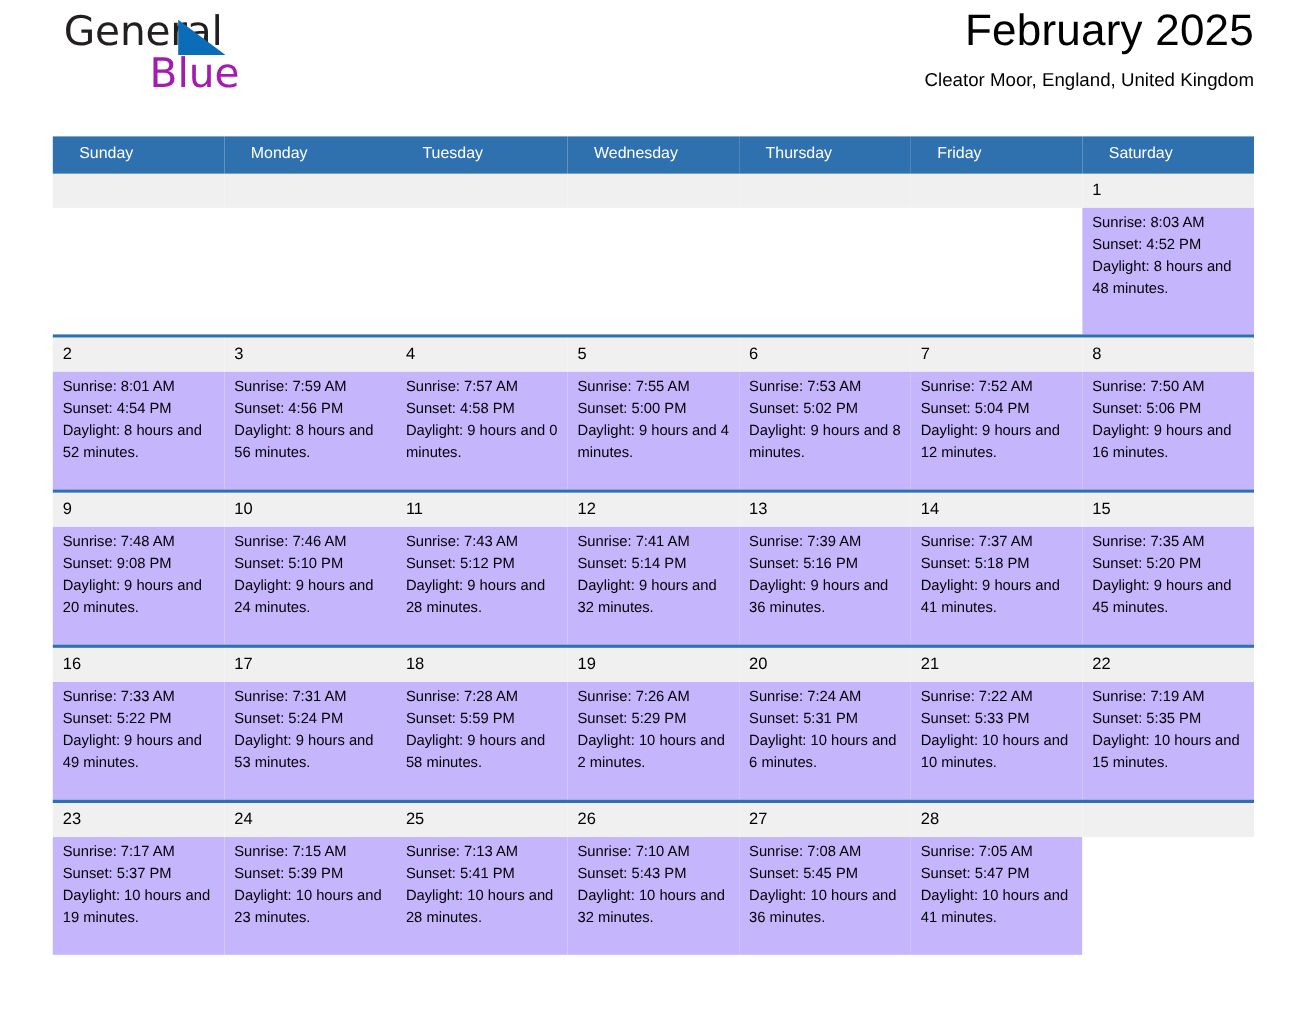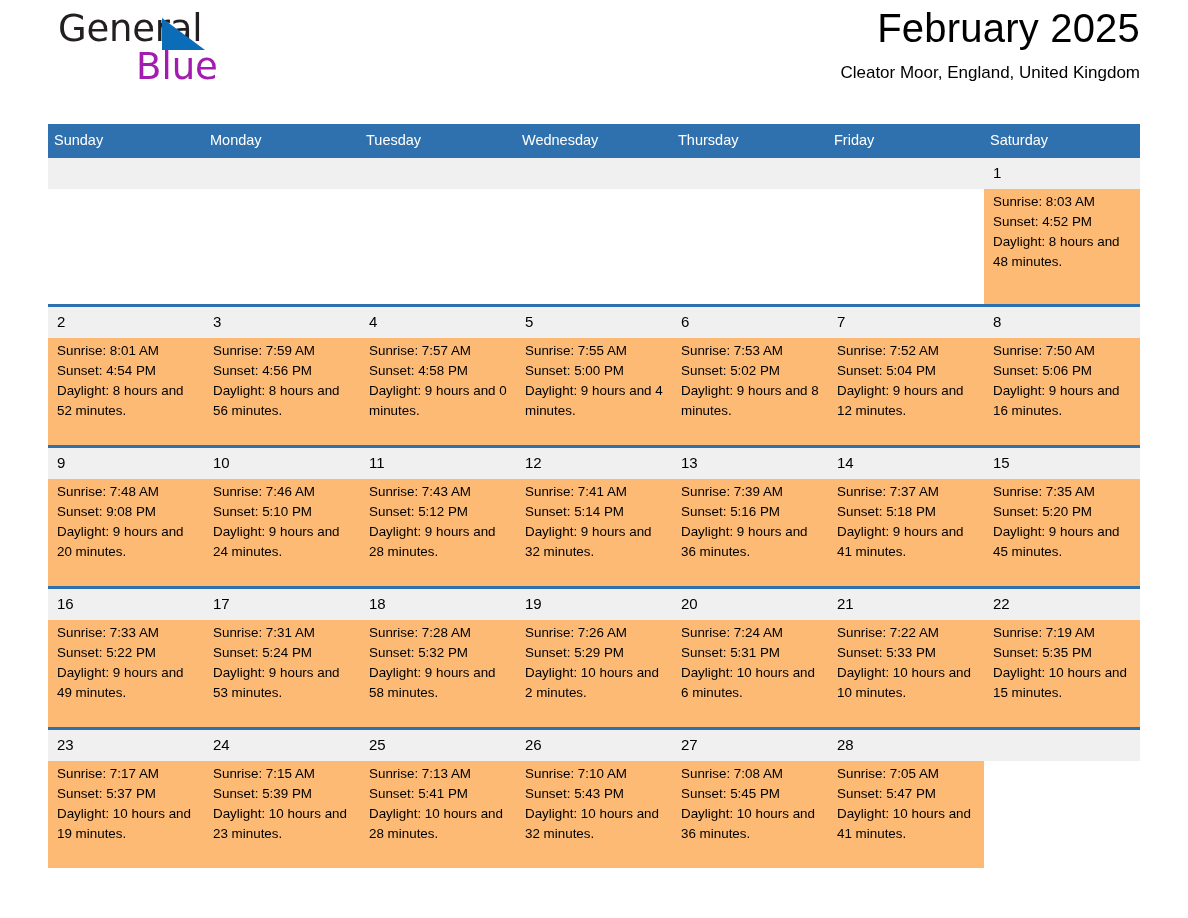--- a/index.html
+++ b/index.html
@@ -96,21 +96,21 @@
     width: 1092px;
   }
   table.cal col { width: 156px; }
 
   thead th {
     background: #2f71ae;
     color: #ffffff;
     font-size: 14.5px;
     font-weight: 400;
     text-align: left;
-    padding: 8px 0 9px 6px;
+    padding: 8px 0 9px 24px;
     height: 17px;
     vertical-align: middle;
     line-height: 17px;
   }
 
   tr.week-sep td {
     padding: 0;
     height: 3px;
     background: #2f71ae;
     line-height: 0;
@@ -122,21 +122,21 @@
     font-size: 15px;
     line-height: 18px;
     color: #000000;
     padding: 6px 0 7px 9px;
     vertical-align: top;
     height: 18px;
   }
   tr.daynum td.empty { background: #f0f0f0; }
 
   tr.detail td {
-    background: #fdba74;
+    background: #c4b5fd;
     font-size: 13.4px;
     line-height: 20px;
     color: #000000;
     padding: 3px 8px 12px 9px;
     vertical-align: top;
     height: 92px;
   }
   tr.detail td.empty { background: #ffffff; }
   .det-line { white-space: nowrap; }
   .det-wrap { white-space: normal; }
@@ -325,21 +325,21 @@
               <div class="det-line">Sunset: 5:22 PM</div>
               <div class="det-wrap">Daylight: 9 hours and 49 minutes.</div>
             </td>
             <td>
               <div class="det-line">Sunrise: 7:31 AM</div>
               <div class="det-line">Sunset: 5:24 PM</div>
               <div class="det-wrap">Daylight: 9 hours and 53 minutes.</div>
             </td>
             <td>
               <div class="det-line">Sunrise: 7:28 AM</div>
-              <div class="det-line">Sunset: 5:32 PM</div>
+              <div class="det-line">Sunset: 5:59 PM</div>
               <div class="det-wrap">Daylight: 9 hours and 58 minutes.</div>
             </td>
             <td>
               <div class="det-line">Sunrise: 7:26 AM</div>
               <div class="det-line">Sunset: 5:29 PM</div>
               <div class="det-wrap">Daylight: 10 hours and 2 minutes.</div>
             </td>
             <td>
               <div class="det-line">Sunrise: 7:24 AM</div>
               <div class="det-line">Sunset: 5:31 PM</div>

